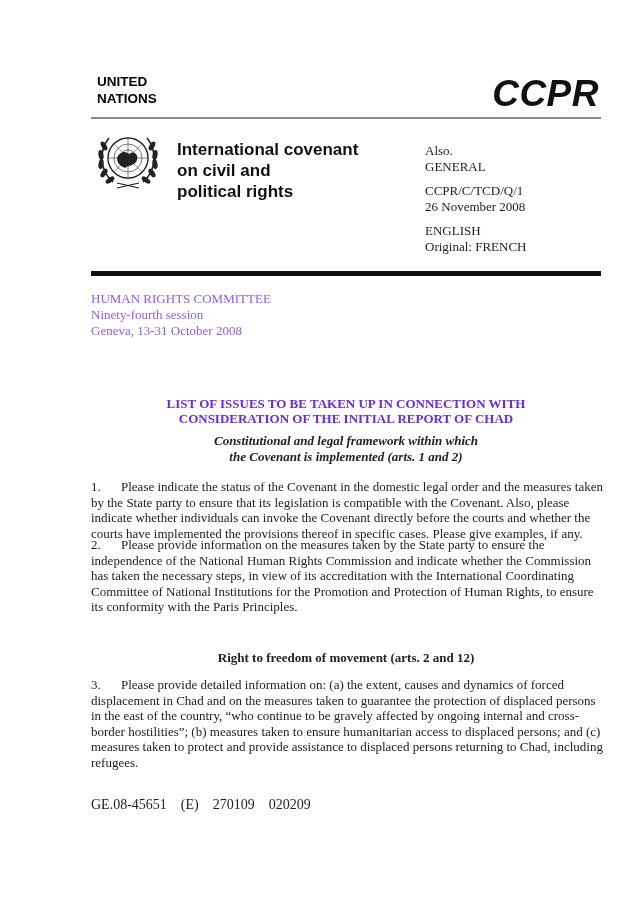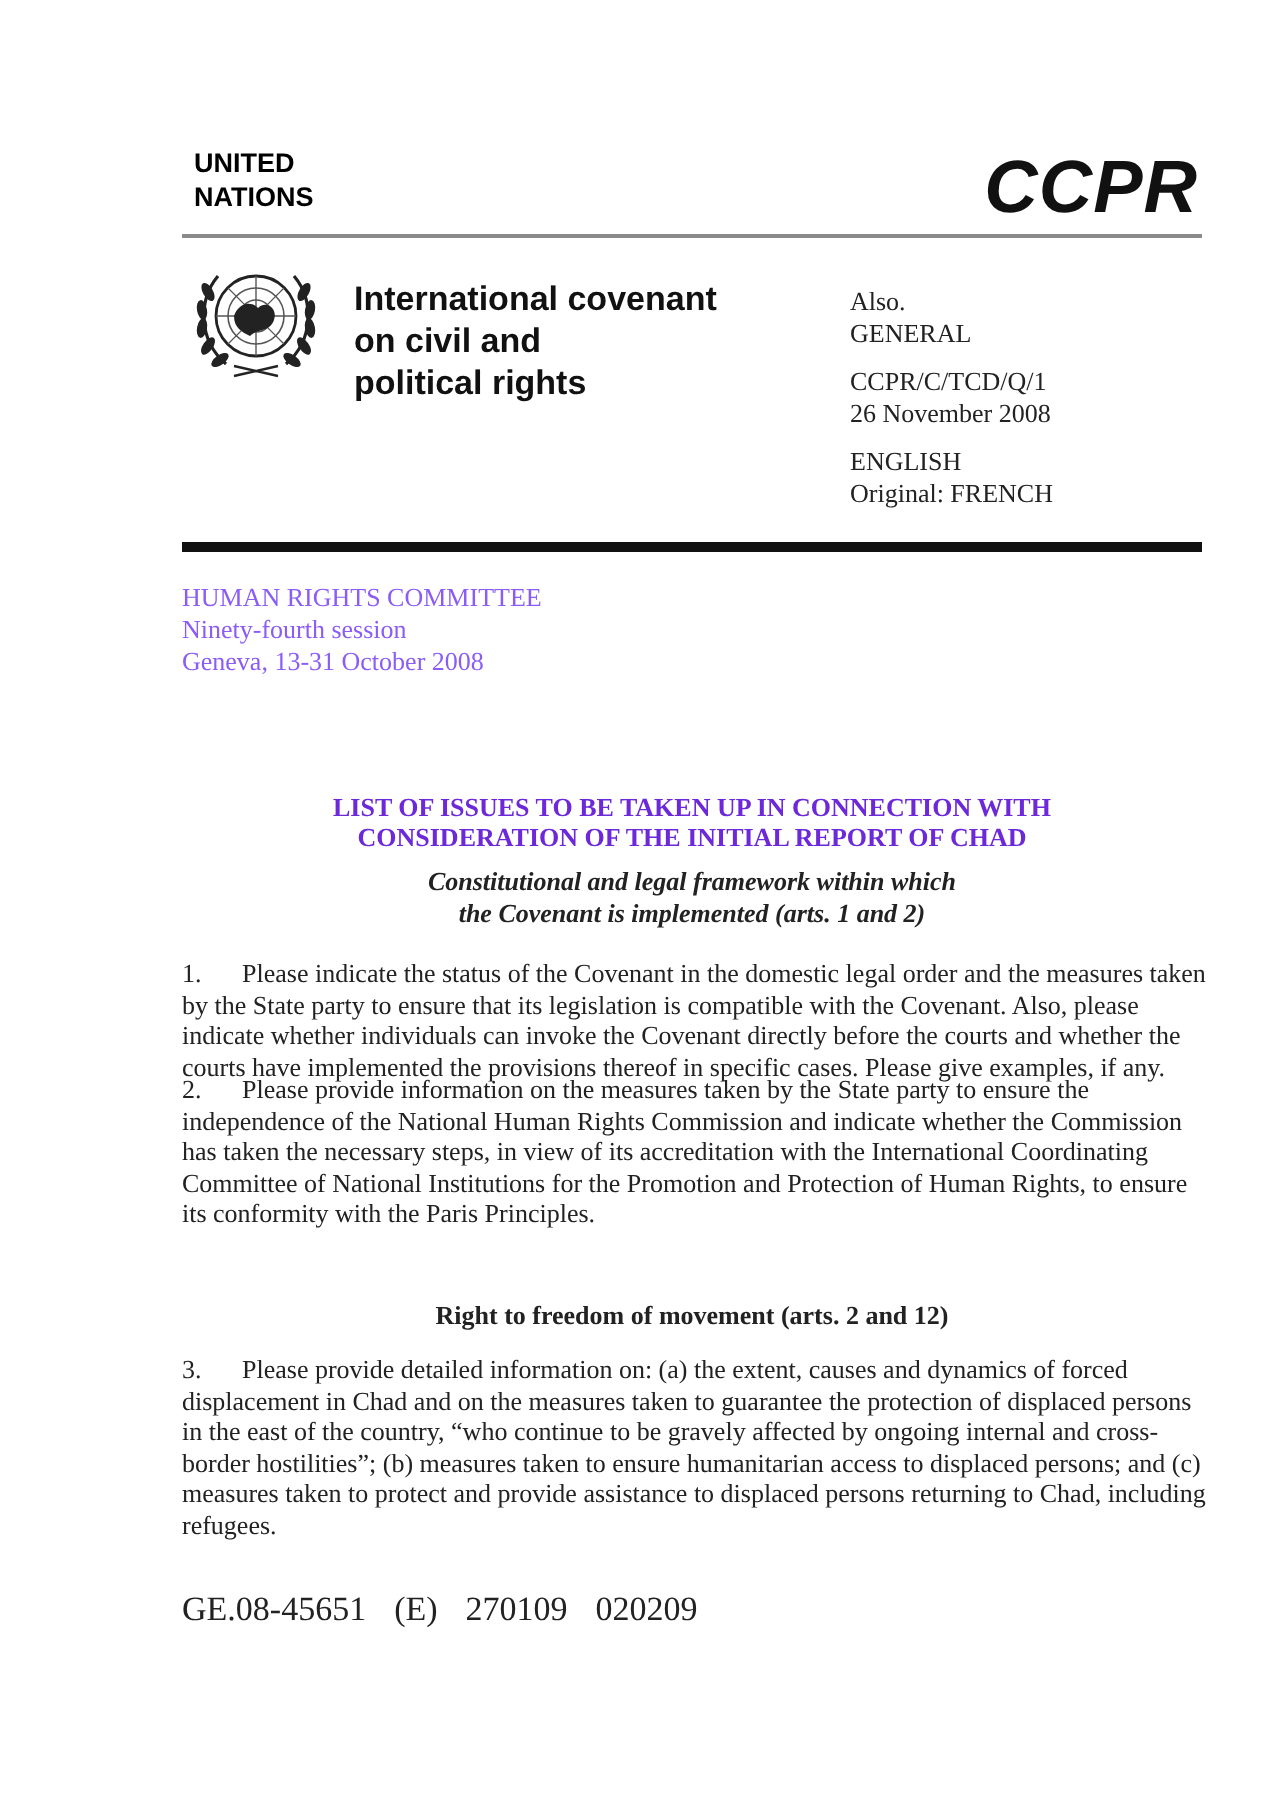--- a/index.html
+++ b/index.html
@@ -32,21 +32,21 @@
   }
   .subhead {
     position: absolute; left: 91px; width: 510px; text-align: center;
     font-weight: bold; font-size: 13px; line-height: 16px; color: #222;
   }
   .para {
     position: absolute; left: 91px; width: 512px;
     font-size: 13px; line-height: 15.6px; color: #222; text-align: left;
   }
   .para .num { display: inline-block; width: 30px; }
-  .footer { left: 91px; top: 797px; font-size: 17px; line-height: 16px; color: #222; word-spacing: 2px; }
+  .footer { left: 91px; top: 797px; font-size: 14px; line-height: 16px; color: #222; word-spacing: 2px; }
   .footer span { margin-right: 14px; }
 </style>
 </head>
 <body>
 
 <div class="abs un-name">
   <div>UNITED</div>
   <div>NATIONS</div>
 </div>
 <div class="abs ccpr">CCPR</div>

